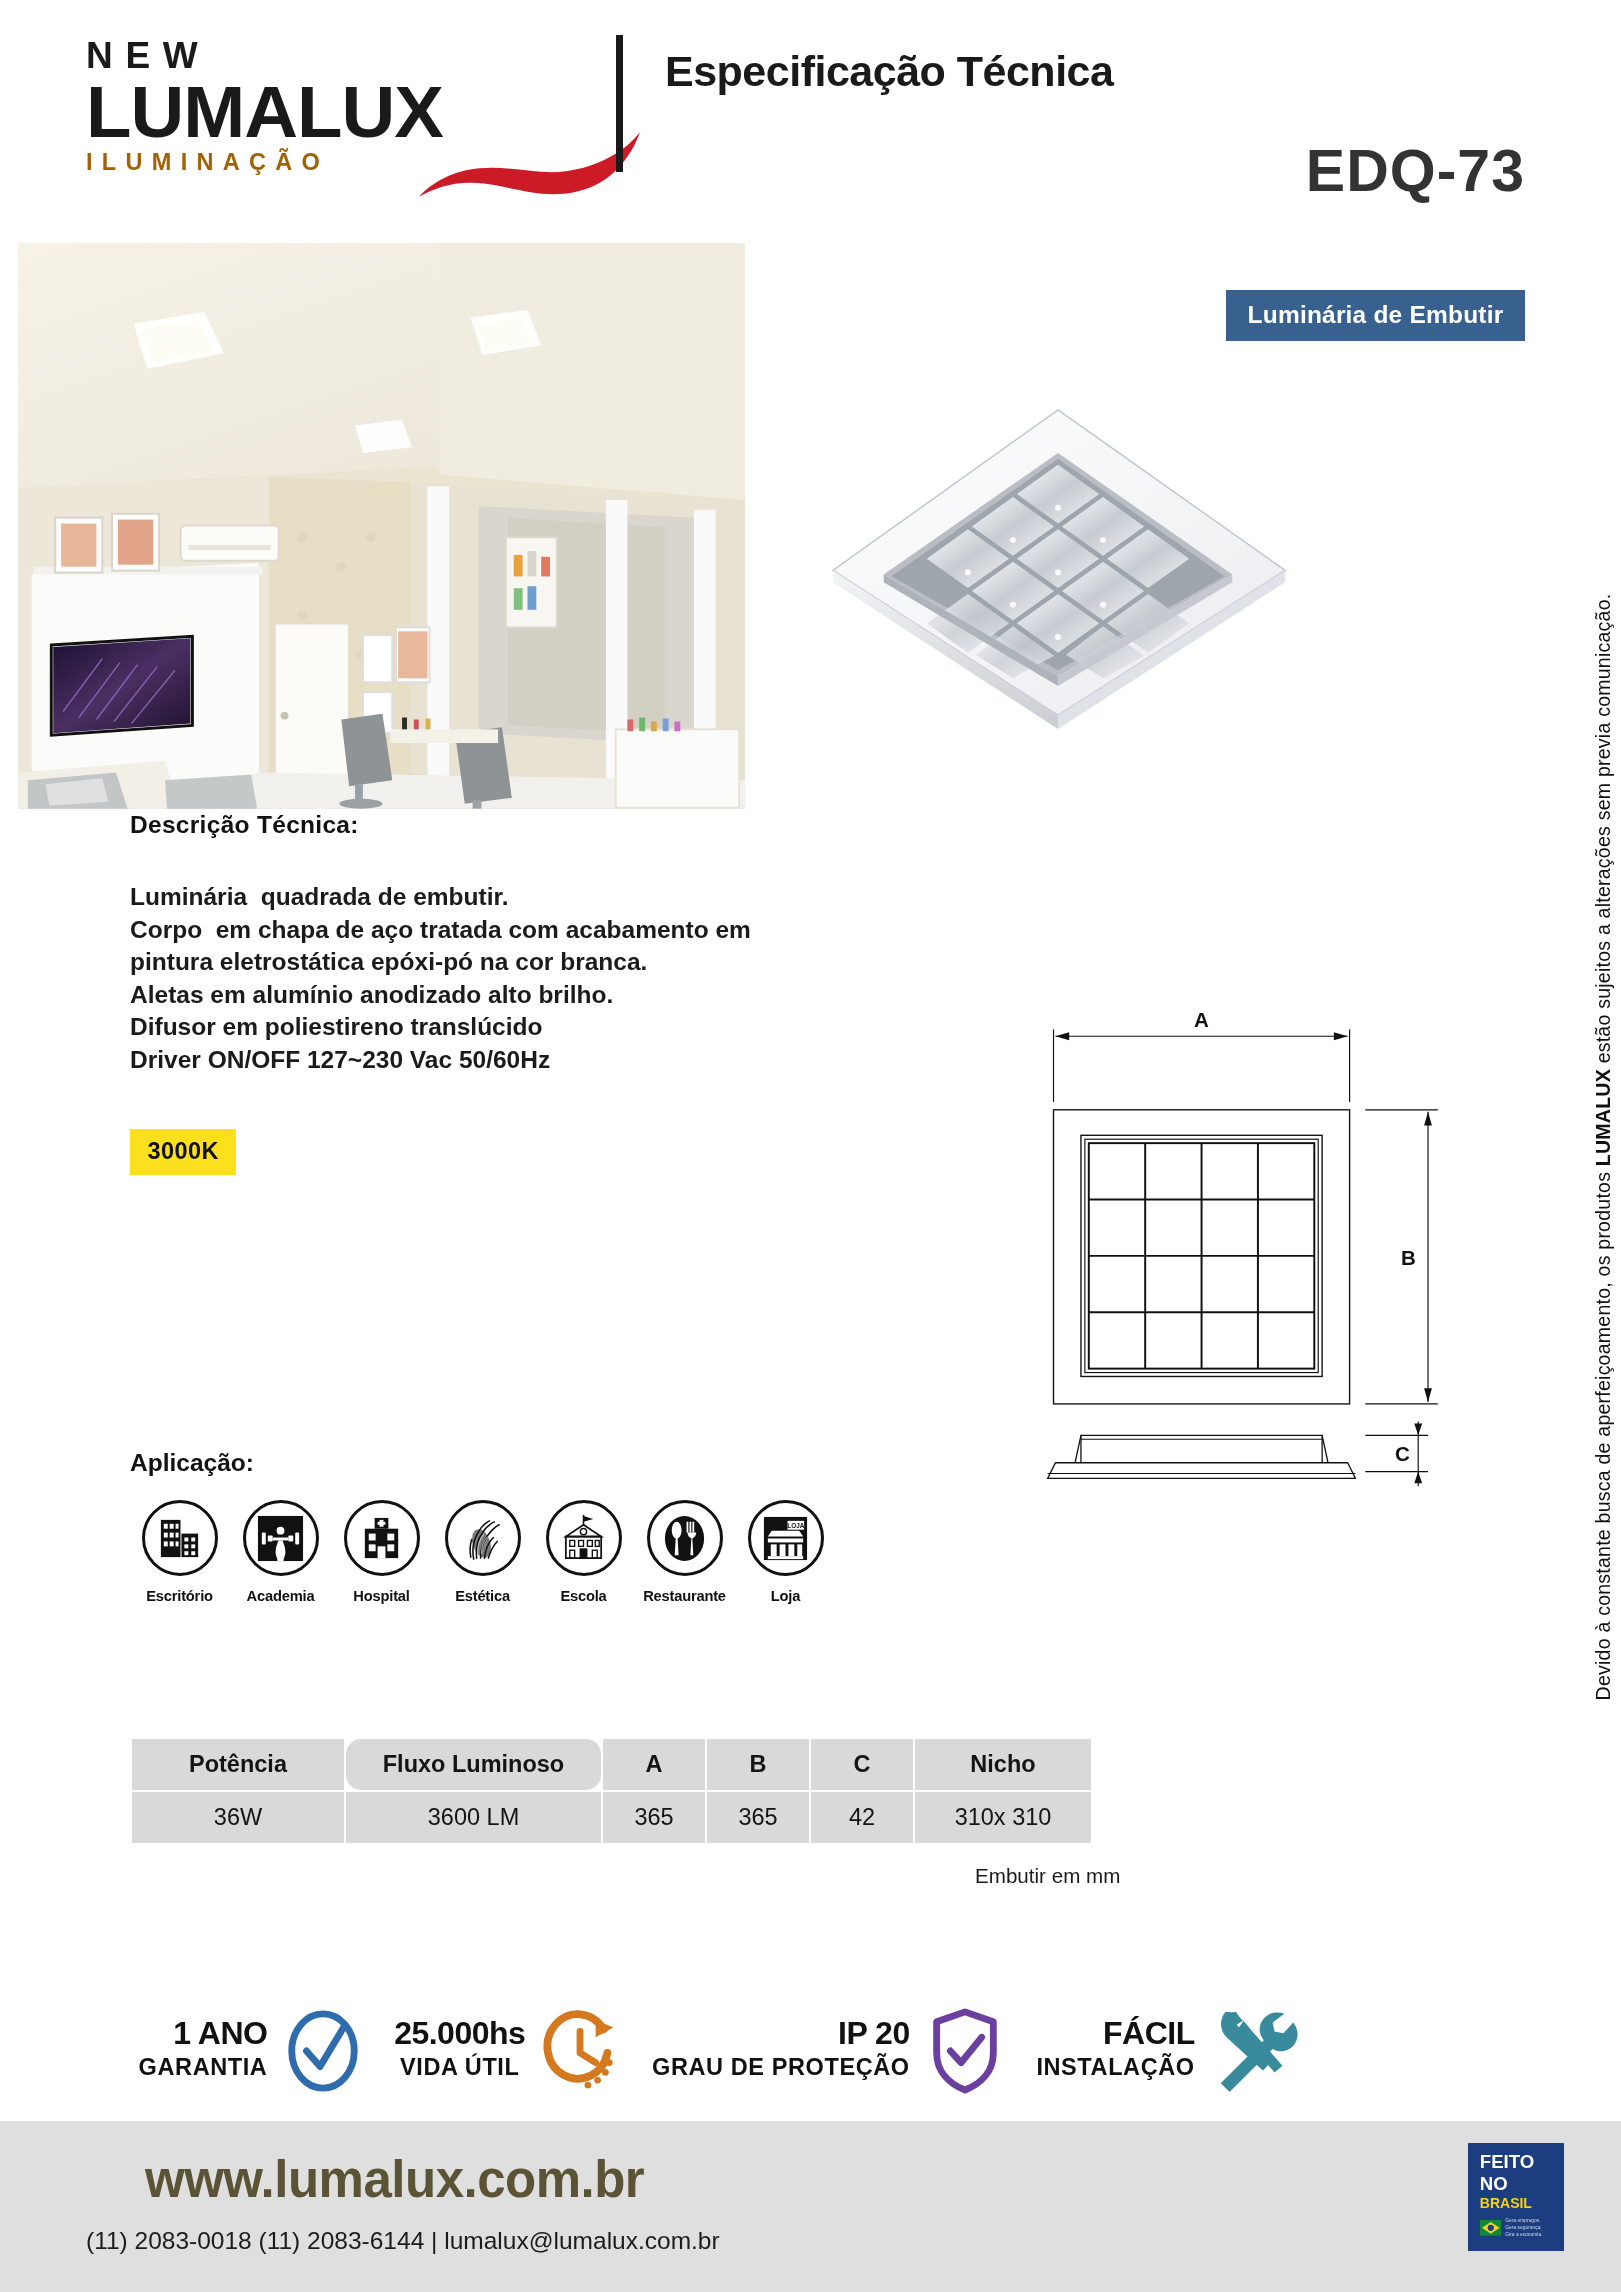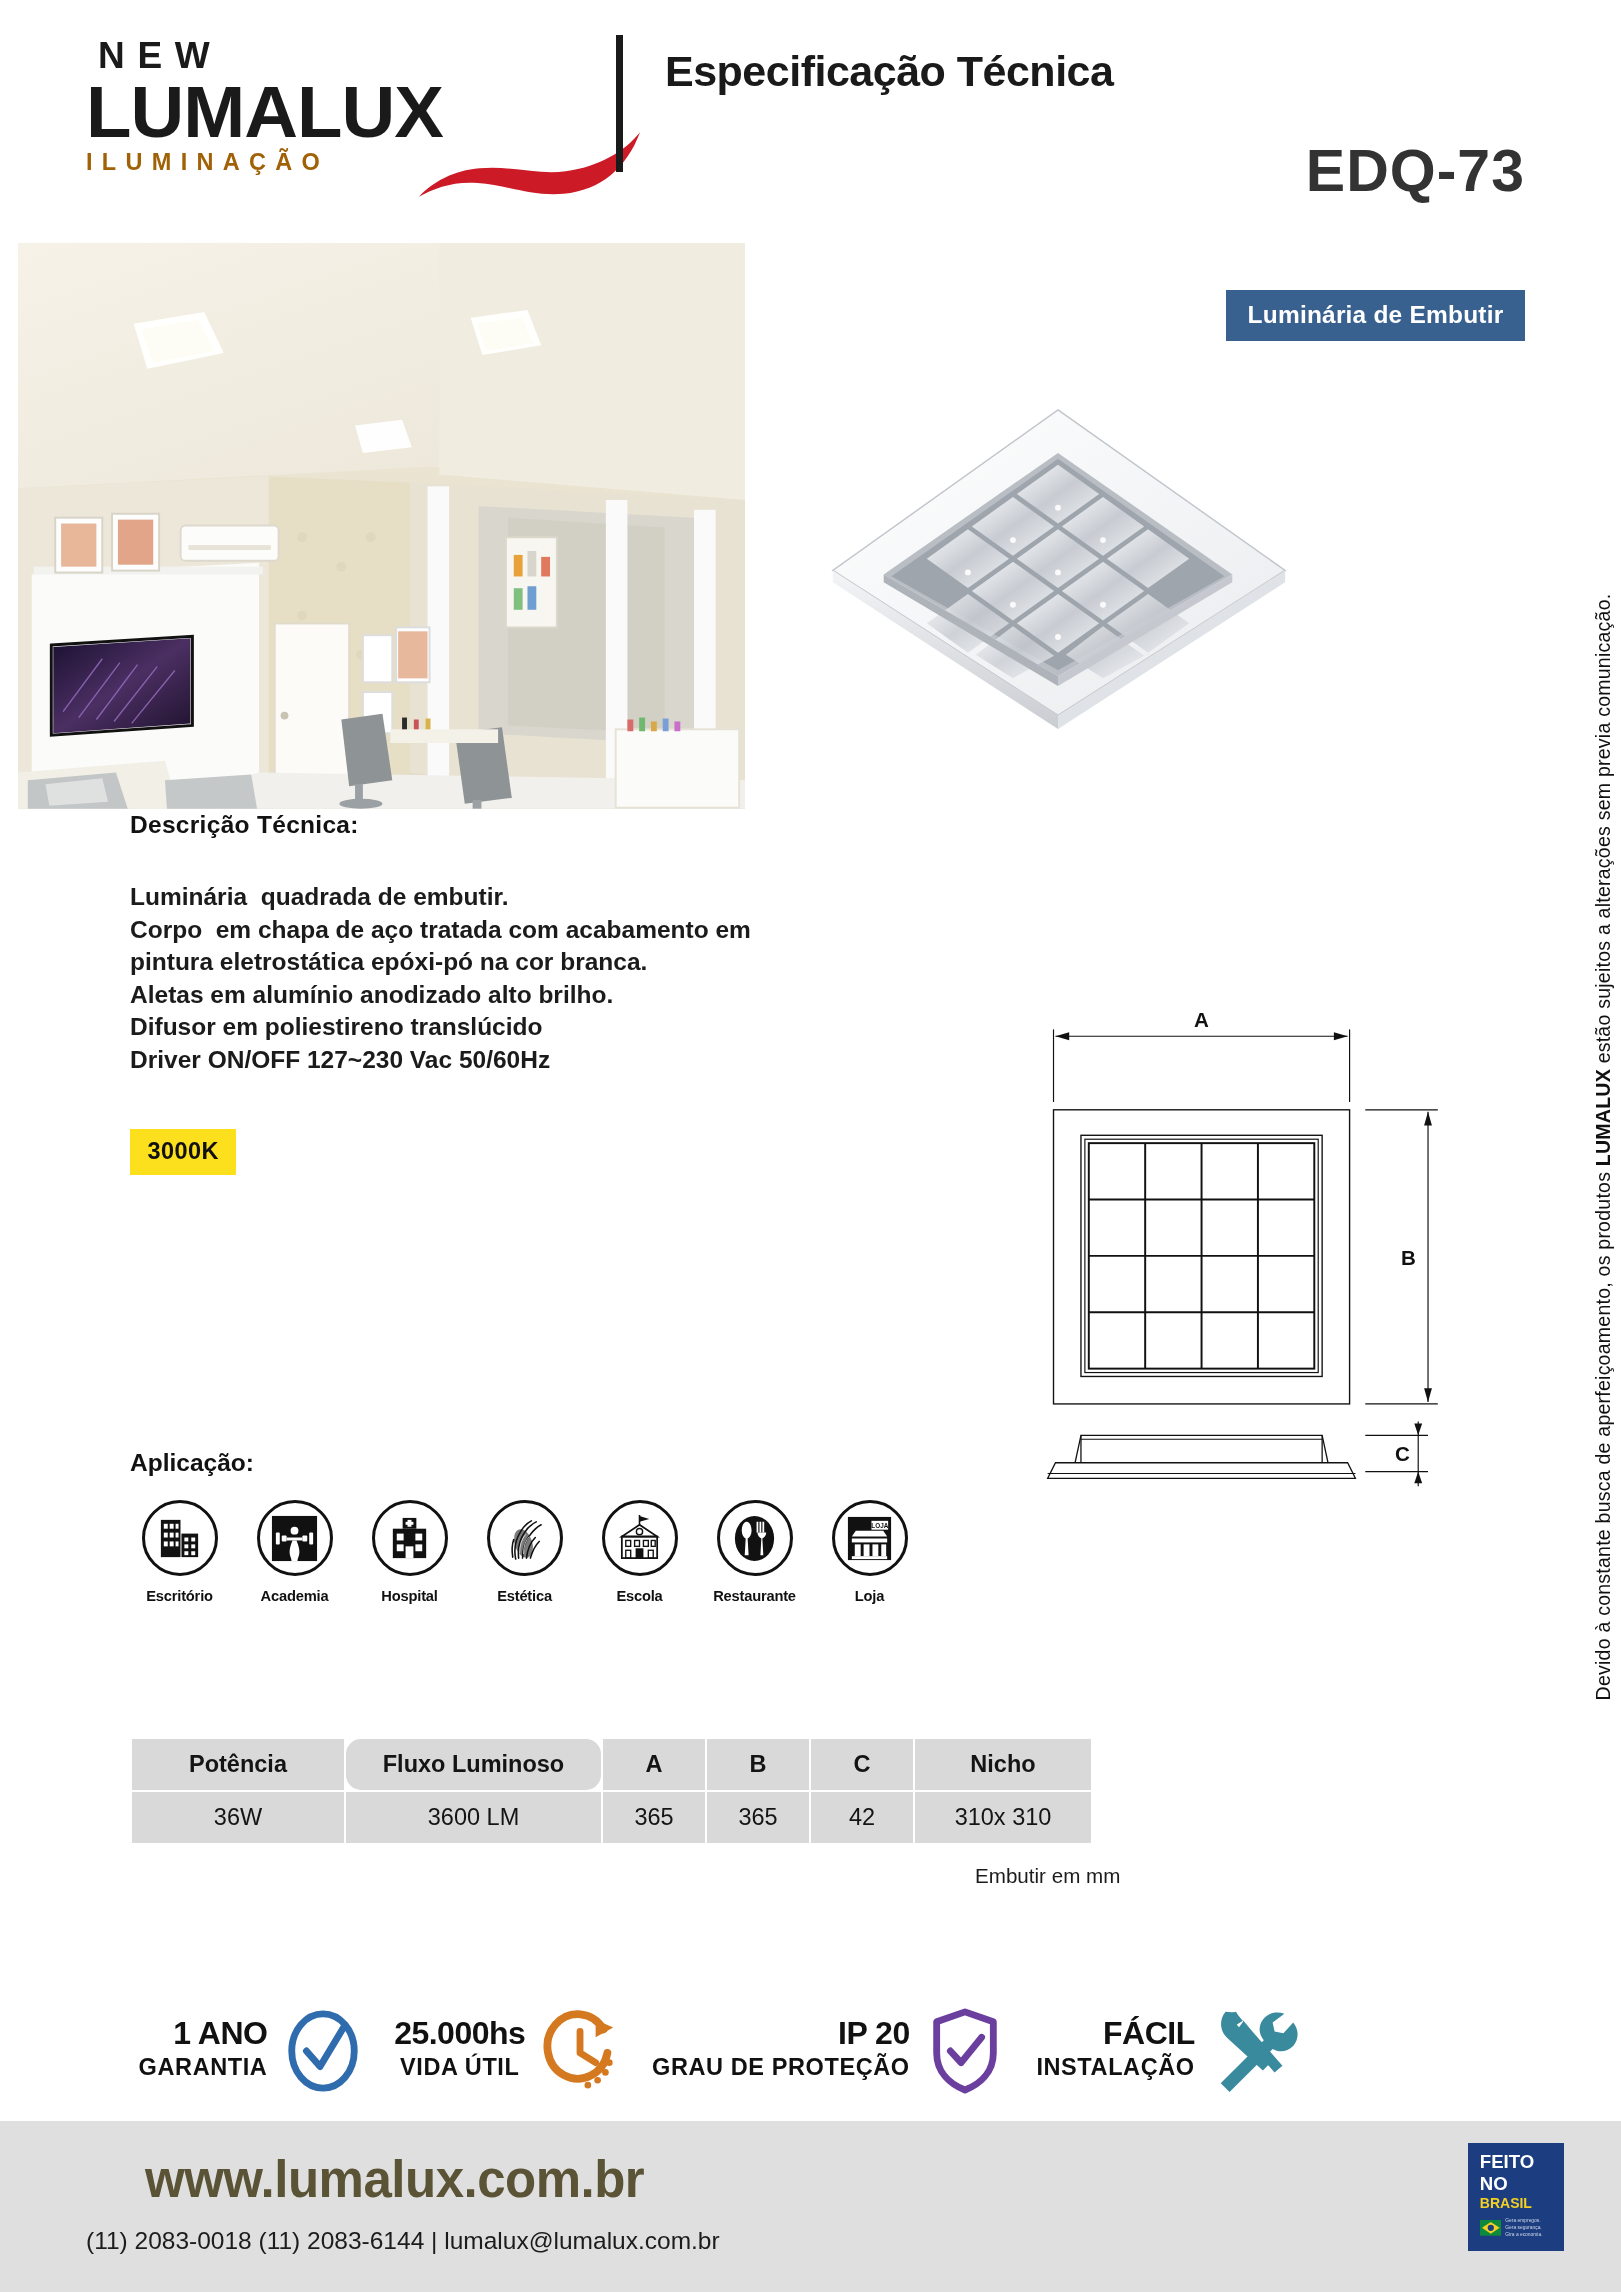--- a/index.html
+++ b/index.html
@@ -10,21 +10,21 @@
     position: relative;
     overflow: hidden;
   }
 
   
   .header { position: absolute; left: 0; top: 0; width: 1621px; height: 211px; }
 
   .logo-block { position: absolute; left: 86px; top: 37px; width: 519px; height: 152px; }
   .logo-new {
     font-size: 37px; font-weight: bold; letter-spacing: 12.7px;
-    color: #1a1a1a; line-height: 1; margin-left: 12px;
+    color: #1a1a1a; line-height: 1;
   }
   .logo-lumalux {
     font-size: 73px; font-weight: bold; letter-spacing: -1px;
     color: #1a1a1a; line-height: 0.95; margin-top: 2.9px;
     font-stretch: condensed; transform: scaleX(1.02); transform-origin: left;
   }
   .logo-ilum {
     font-size: 23.5px; font-weight: bold; letter-spacing: 9.3px;
     color: #a16207; line-height: 1; margin-top: 4.9px;
   }
@@ -89,21 +89,21 @@
     letter-spacing: 0.4px;
   }
 
   
   .aplic-heading {
     position: absolute; left: 130px; top: 1449px;
     font-size: 24.5px; font-weight: bold; color: #121212;
   }
   .aplic-row {
     position: absolute; left: 129px; top: 1500px;
-    display: flex; gap: 14px;
+    display: flex; gap: 0px;
   }
   .aplic-item { width: 101px; text-align: center; }
   .aplic-circle {
     width: 76px; height: 76px; margin: 0 auto;
     border: 3.9px solid #111111; border-radius: 50%;
     display: flex; align-items: center; justify-content: center;
     background: #ffffff;
   }
   .aplic-label {
     margin-top: 11.8px; font-size: 14.7px; font-weight: bold;

